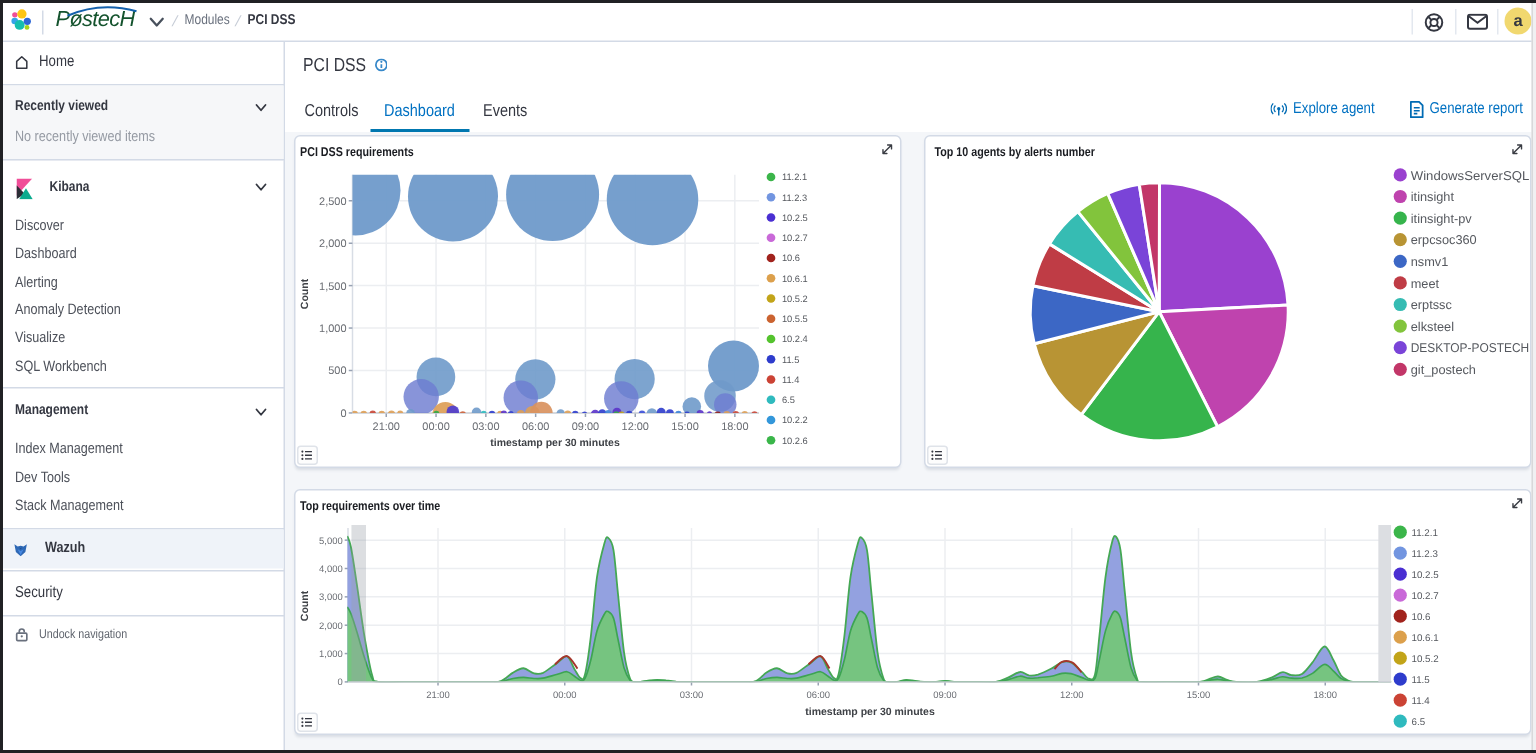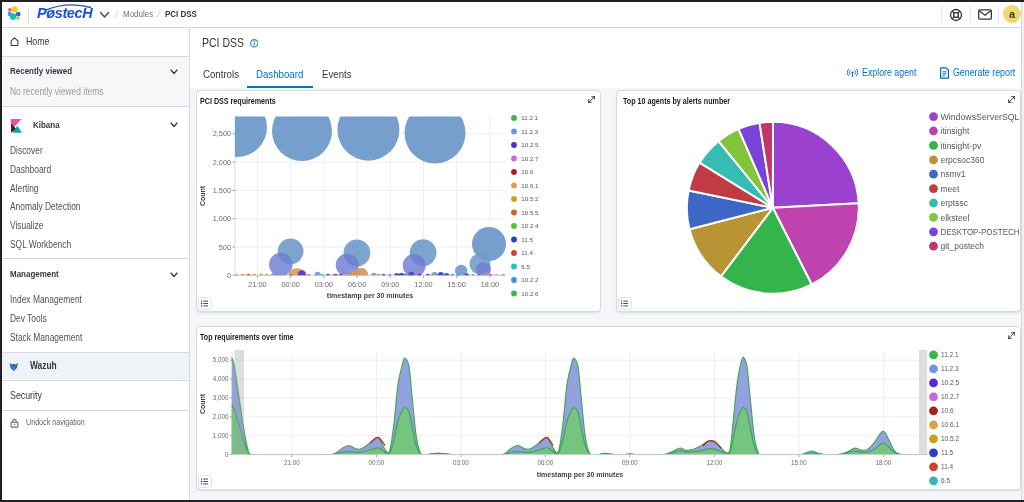--- a/index.html
+++ b/index.html
@@ -36,21 +36,21 @@
 
 <svg class="abs" style="left:7px;top:5px" width="14" height="19" viewBox="0 0 14 19">
   <circle cx="2.9" cy="4.9" r="1.8" fill="#f04e98"></circle>
   <circle cx="7.6" cy="4.3" r="3.1" fill="#fec514"></circle>
   <circle cx="2.8" cy="9.0" r="2.2" fill="#35a3e8"></circle>
   <circle cx="6.1" cy="11.6" r="3.3" fill="#15bfae"></circle>
   <circle cx="11.2" cy="9.2" r="2.4" fill="#2c67d6"></circle>
   <circle cx="11.0" cy="13.3" r="1.6" fill="#a6d41c"></circle>
 </svg>
 <div class="abs" style="left:28px;top:7px;width:1px;height:16px;background:#d3dae6"></div>
-<div class="abs" style="left:37px;top:5.5px;color:#1d4ed8;font-style:italic;font-weight:700;
+<div class="abs" style="left:37px;top:5.5px;color:#14532d;font-style:italic;font-weight:400;
      font-size:14.5px;letter-spacing:-0.4px;line-height:1.1">PøstecH</div>
 <svg class="abs" style="left:43px;top:2px" width="50" height="9" viewBox="0 0 50 9">
   <path d="M2,8.5 Q24,-1 48,5.5" fill="none" stroke="#1461ac" stroke-width="1.4"></path>
 </svg>
 <svg class="abs" style="left:99px;top:11px" width="11" height="8" viewBox="0 0 11 8">
   <path d="M1.5,1.5 L5.5,6 L9.5,1.5" fill="none" stroke="#48505c" stroke-width="1.5" stroke-linecap="round" stroke-linejoin="round"></path>
 </svg>
 <div class="abs" style="left:115px;top:8.9px;font-size:10px;color:#c6ccd6;font-weight:400;line-height:1.1;white-space:pre;transform:skewX(-15deg);">/</div>
 <div class="abs" style="left:123px;top:9.2px;font-size:9.5px;color:#69707d;font-weight:400;line-height:1.1;white-space:pre;transform:scaleX(0.84);transform-origin:0 50%;">Modules</div>
 <div class="abs" style="left:157px;top:8.9px;font-size:10px;color:#c6ccd6;font-weight:400;line-height:1.1;white-space:pre;transform:skewX(-15deg);">/</div>

